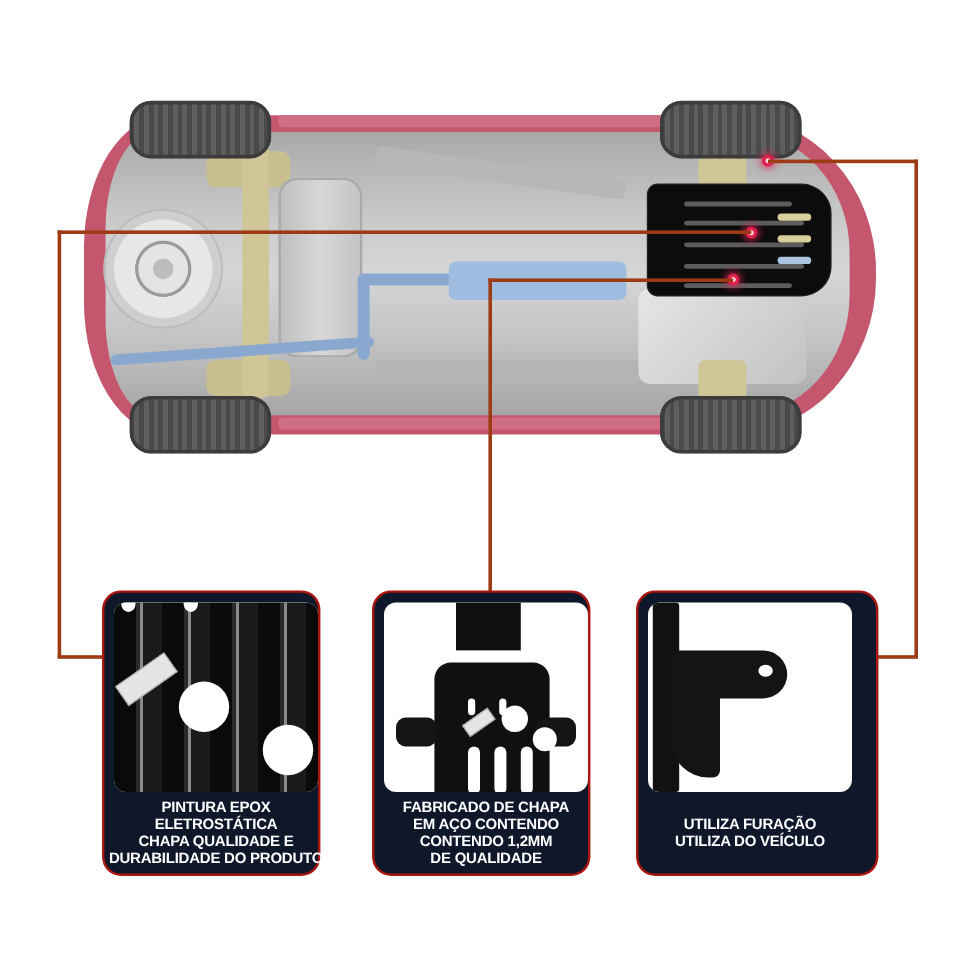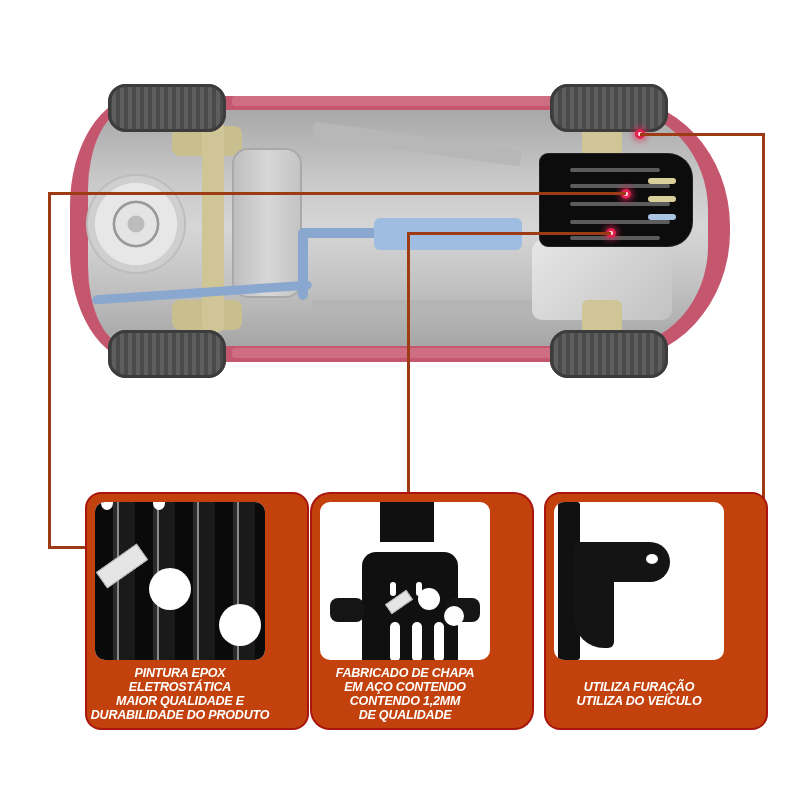--- a/index.html
+++ b/index.html
@@ -98,40 +98,39 @@
       position: absolute; width: 10px; height: 10px; border-radius: 50%;
       background: radial-gradient(circle, #ffd2dd 0 25%, #e2204e 35% 100%);
       box-shadow: 0 0 6px 2px rgba(230,40,90,0.7);
     }
 
     
     .line { position: absolute; background: #9c3b14; }
 
     
     .card {
-      position: absolute; top: 494px; width: 220px; height: 234px;
-      background: #c2410c; border-radius: 14px;
+      position: absolute; top: 494px; width: 178px; height: 234px;
+      background: #0f172a; border-radius: 14px;
       box-shadow: 0 0 0 2px #a8160f;
-      font-style: italic;
     }
     .card-photo {
       position: absolute; left: 8px; top: 8px; width: 170px; height: 158px;
       background: #ffffff; border-radius: 10px; overflow: hidden;
     }
     .card-text {
       position: absolute; left: 0; top: 170px; width: 186px; height: 60px;
       display: flex; flex-direction: column; align-items: center; justify-content: center;
       color: #ffffff; font-weight: bold; font-size: 12.5px; line-height: 14px; text-align: center;
       letter-spacing: -0.2px;
     }
     .card-text span { display: block; white-space: nowrap; }
 
     .card-1 { left: 87px; }
-    .card-2 { left: 312px; border-radius: 18px; }
-    .card-3 { left: 546px; }
+    .card-2 { left: 312px; }
+    .card-3 { left: 532px; padding-left: 20px; }
 
     
     .p1 {
       position: absolute; inset: 0;
       background: repeating-linear-gradient(90deg, #0a0a0a 0 18px, #2b2b2b 18px 22px, #8a8a8a 22px 24px, #1a1a1a 24px 40px);
     }
     .hole { position: absolute; border-radius: 50%; background: #ffffff; }
     .tag {
       position: absolute; width: 50px; height: 20px; background: #e5e5e5; transform: rotate(-35deg);
       box-shadow: inset 0 0 0 1px #aaa;
@@ -223,21 +222,21 @@
     <div class="p1"></div>
     <div class="hole" style="left:6px;top:-6px;width:12px;height:14px;"></div>
     <div class="hole" style="left:58px;top:-6px;width:12px;height:14px;"></div>
     <div class="hole" style="left:54px;top:66px;width:42px;height:42px;"></div>
     <div class="hole" style="left:124px;top:102px;width:42px;height:42px;"></div>
     <div class="tag" style="left:2px;top:54px;"></div>
   </div>
   <div class="card-text">
     <span>PINTURA EPOX</span>
     <span>ELETROSTÁTICA</span>
-    <span>MAIOR QUALIDADE E</span>
+    <span>CHAPA QUALIDADE E</span>
     <span>DURABILIDADE DO PRODUTO</span>
   </div>
 </div>
 
 <div class="card card-2">
   <div class="card-photo">
     <div class="p2-neck"></div>
     <div class="p2-center" style="top:50px;"></div>
     <div class="p2-ear" style="left:10px;"></div>
     <div class="p2-ear" style="left:126px;"></div>

